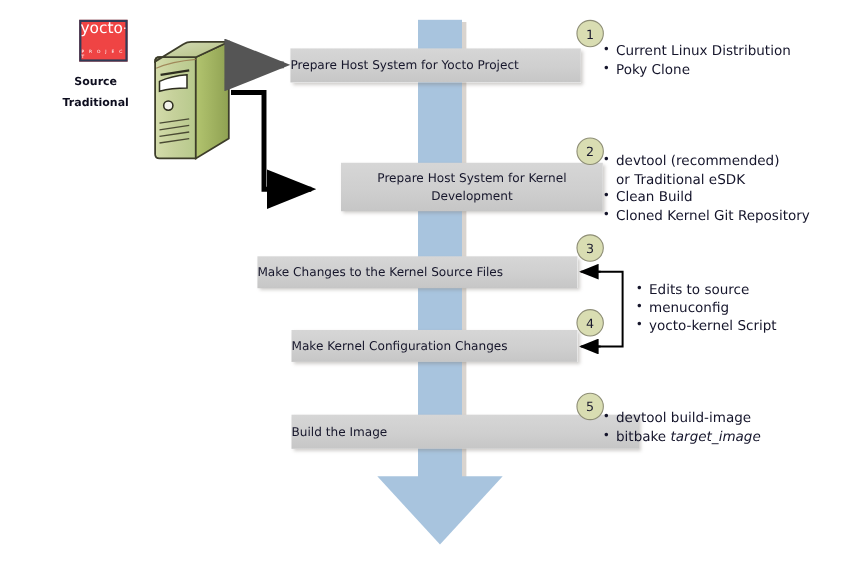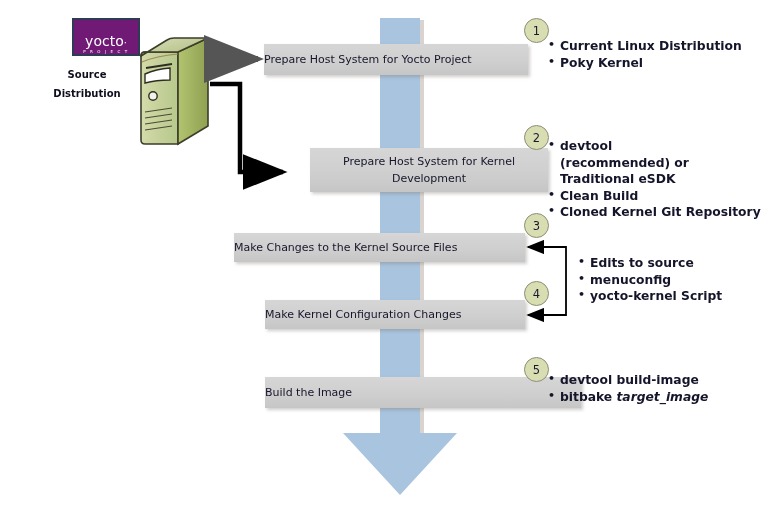--- a/index.html
+++ b/index.html
@@ -11,23 +11,23 @@
   
   .blue-shaft{position:absolute;left:380px;top:18px;width:40px;height:416px;
               background:#a8c4de;}
   .blue-head{position:absolute;left:343px;top:433px;width:0;height:0;
              border-left:57px solid transparent;border-right:57px solid transparent;
              border-top:62px solid #a8c4de;}
   .blue-shadow-a{position:absolute;left:420px;top:20px;width:4px;height:414px;
                  background:#d9d4cf;}
 
   
-  .yocto-logo{position:absolute;left:72px;top:18px;width:68px;height:38px;
-              background:#701a75;border:2px solid #2f3a56;box-sizing:border-box;
-              display:flex;flex-direction:column;align-items:center;justify-content:flex-end;}
+  .yocto-logo{position:absolute;left:72px;top:18px;width:44px;height:38px;
+              background:#ef4444;border:2px solid #2f3a56;box-sizing:border-box;
+              display:flex;flex-direction:column;align-items:center;justify-content:space-between;}
   .yocto-word{color:#ffffff;font-size:14px;font-weight:400;letter-spacing:0px;line-height:13px;}
   .yocto-word .dot{font-size:10px;vertical-align:middle;}
   .yocto-sub{color:#ffffff;font-size:4px;letter-spacing:1.6px;margin-top:1px;}
 
   
   .src-label{position:absolute;left:32px;top:65px;width:110px;text-align:center;
              font-size:10px;font-weight:bold;line-height:19px;color:#0d0d1e;}
   .url-label{position:absolute;left:6px;top:143px;font-size:12.2px;color:#0d0d1e;
              white-space:nowrap;}
 
@@ -51,21 +51,21 @@
         display:flex;align-items:center;justify-content:center;
         font-size:11.5px;color:#1a1a2e;box-sizing:border-box;}
   #step1{left:524px;top:18px;}
   #step2{left:524px;top:125px;}
   #step3{left:524px;top:213px;}
   #step4{left:524px;top:281px;}
   #step5{left:524px;top:357px;}
 
   
   .notes{position:absolute;font-size:12.3px;line-height:16.6px;color:#14142a;}
-  .notes ul{margin:0;padding:0;list-style:none;font-weight:bold;}
+  .notes ul{margin:0;padding:0;list-style:none;}
   .notes li{position:relative;padding-left:12px;white-space:nowrap;}
   .notes li:before{content:"\2022";position:absolute;left:0;top:-1px;font-size:11px;}
   .notes li.wrap{white-space:normal;width:160px;}
   #notes1{left:548px;top:38px;}
   #notes2{left:548px;top:138px;}
   #notes3{left:578px;top:255px;}
   #notes5{left:548px;top:372px;}
   .ital{font-style:italic;}
 
   
@@ -82,21 +82,21 @@
 
   <div class="yocto-logo">
     <div class="yocto-word">
       <span>yocto</span><span class="dot">·</span>
     </div>
     <div class="yocto-sub">P R O J E C T</div>
   </div>
 
   <div class="src-label">
     <div>Source</div>
-    <div>Distribution</div>
+    <div>Traditional</div>
   </div>
 
   <svg class="server" viewBox="0 0 78 112">
     <defs>
       <linearGradient id="srvFront" x1="0" y1="0" x2="1" y2="0">
         <stop offset="0%" stop-color="#d4dcab"></stop>
         <stop offset="45%" stop-color="#c6d19b"></stop>
         <stop offset="100%" stop-color="#b7c98c"></stop>
       </linearGradient>
       <linearGradient id="srvSide" x1="0" y1="0" x2="1" y2="0">
@@ -178,21 +178,21 @@
   <div class="step" id="step4">
     <span>4</span>
   </div>
   <div class="step" id="step5">
     <span>5</span>
   </div>
 
   <div class="notes" id="notes1">
     <ul>
       <li>Current Linux Distribution</li>
-      <li>Poky Kernel</li>
+      <li>Poky Clone</li>
     </ul>
   </div>
 
   <div class="notes" id="notes2">
     <ul>
       <li class="wrap">devtool (recommended) or Traditional eSDK</li>
       <li>Clean Build</li>
       <li>Cloned Kernel Git Repository</li>
     </ul>
   </div>

